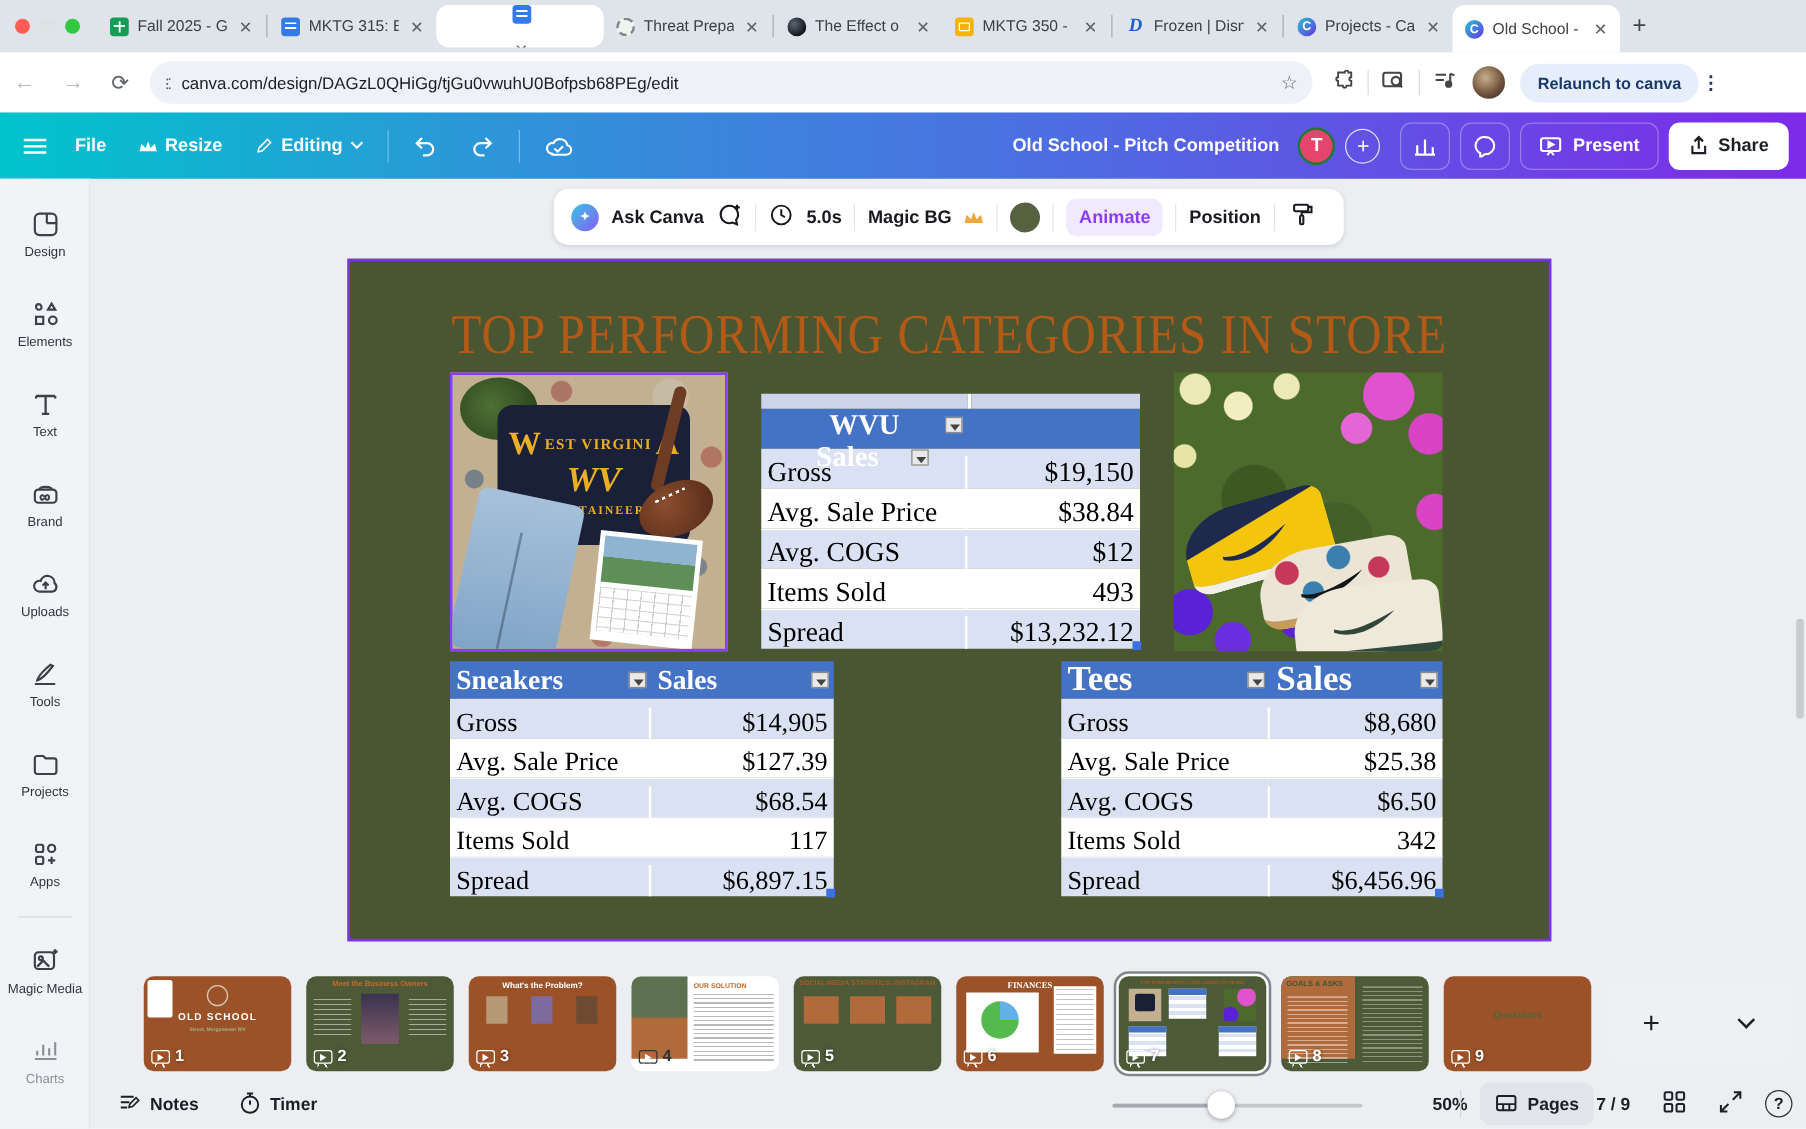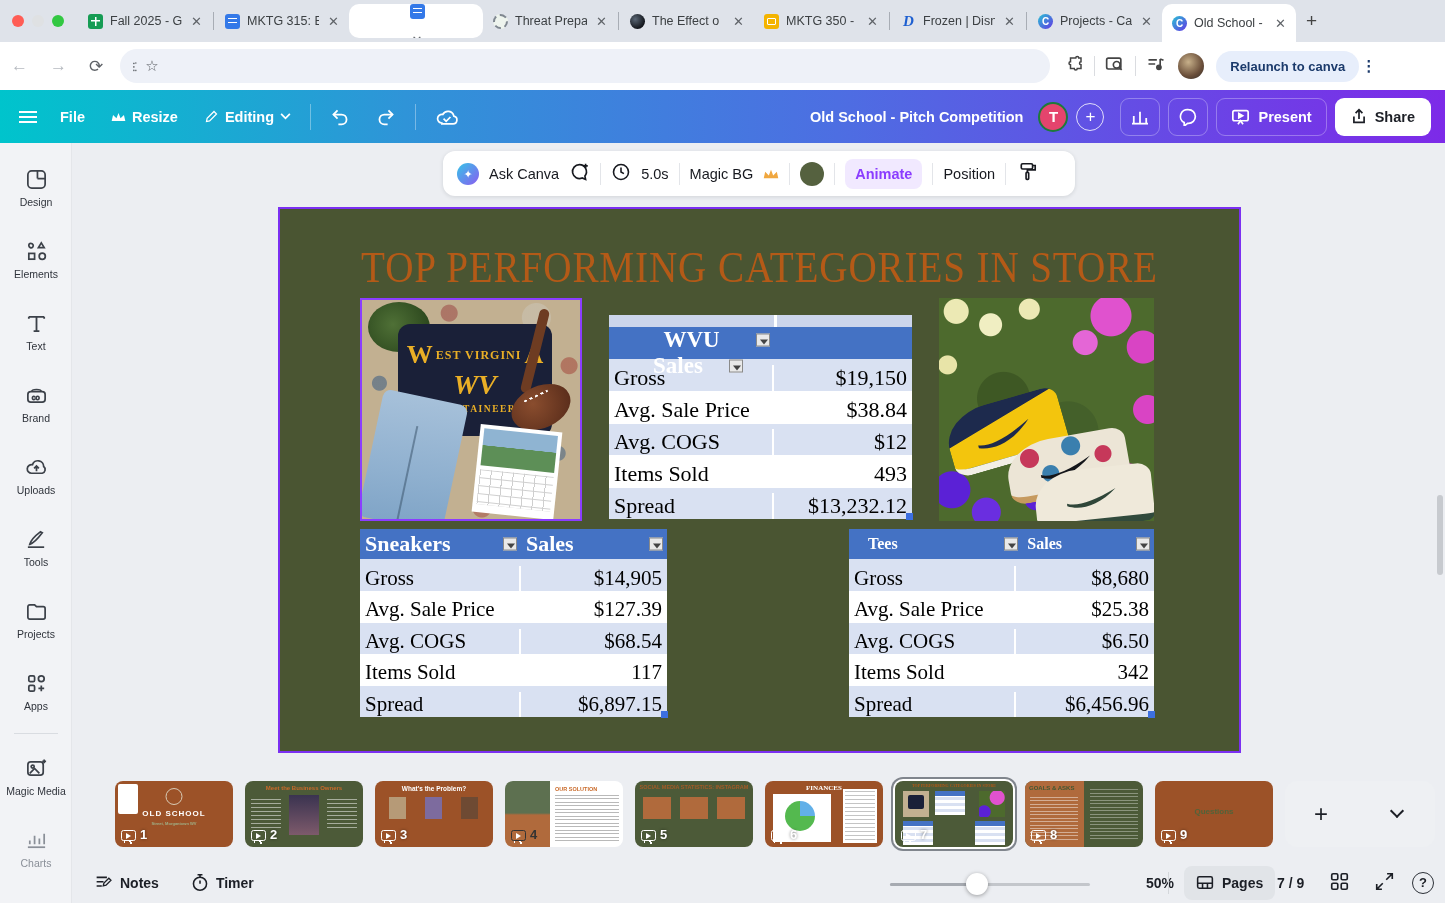--- a/index.html
+++ b/index.html
@@ -62,21 +62,21 @@
   .sitem { width:72px; height:62px; display:flex; flex-direction:column; align-items:center; justify-content:center; gap:5px; color:#30343c; font-size:10.5px; margin-bottom:10px; }
   .sitem svg { stroke:#3c4149; }
   .sitem.muted { color:#8a8f98; } .sitem.muted svg { stroke:#8a8f98; }
   .sdivider { width:44px; height:1px; background:#d9dce1; margin:2px auto 12px auto; }
 
   
   .ctxbar { position:absolute; left:443px; top:151px; width:632px; height:45px; background:#fff; border-radius:12px; box-shadow:0 1px 4px rgba(20,24,32,.12); display:flex; align-items:center; padding:0 14px; gap:10px; font-size:14.5px; color:#17191f; z-index:5; }
   .ctxbar .csep { width:1px; height:22px; background:#e3e5e9; }
   .askicon { width:22px; height:22px; border-radius:50%; background:linear-gradient(135deg,#35c5e8,#8a5cf0); position:relative; }
   .askicon::after { content:"✦"; position:absolute; inset:0; color:#fff; font-size:11px; text-align:center; line-height:22px; }
-  .ctxlabel { font-weight:400; }
+  .ctxlabel { font-weight:700; }
   .swatch { width:24px; height:24px; border-radius:50%; background:#55613f; }
   .animate { background:#f1e9ff; color:#8b3dff; font-weight:600; border-radius:8px; padding:7px 10px; }
 
   
   .slide { position:absolute; left:278px; top:207px; width:963px; height:546px; background:#4a5532; border:2px solid #7b2ff2; }
   .stitle { position:absolute; top:32px; left:0; width:100%; text-align:center; font-family:"Liberation Serif",serif; font-weight:400; font-size:45px; color:#b45a17; letter-spacing:1px; transform:scaleX(.87); }
 
   
   .xtable { position:absolute; font-family:"Liberation Serif",serif; }
   .tstrip { height:12px; display:flex; }
@@ -95,21 +95,21 @@
 
   .tb-wvu { left:329px; top:106px; width:303px; font-size:22px; }
   .tb-wvu .thead { height:32px; font-size:23px;flex-direction:column; }
   .tb-wvu .trow { height:32px; }
   .tb-wvu .c1 { width:165px; } .tb-wvu .c2 { width:138px; }
   .tb-sneakers { left:80px; top:320px; width:307px; font-size:21px; }
   .tb-sneakers .thead { height:30px; font-size:22px; }
   .tb-sneakers .trow { height:31.5px; }
   .tb-sneakers .c1 { width:161px; } .tb-sneakers .c2 { width:146px; }
   .tb-tees { left:569px; top:320px; width:305px; font-size:21px; }
-  .tb-tees .thead { height:30px; font-size:16px;padding-left:14px; }
+  .tb-tees .thead { height:30px; font-size:28px; }
   .tb-tees .trow { height:31.5px; }
   .tb-tees .c1 { width:167px; } .tb-tees .c2 { width:138px; }
   .th span { padding:0 5px; }
 
   
   .flatlay { position:absolute; left:80px; top:89px; width:222px; height:223px; border:2px solid #8b3dff; overflow:hidden;
     background:#c2b091;
     background-image:
       radial-gradient(circle at 8% 38%, rgba(55,90,130,.55) 0 7px, transparent 8px),
       radial-gradient(circle at 95% 30%, rgba(160,60,50,.5) 0 8px, transparent 9px),
@@ -168,21 +168,21 @@
       radial-gradient(circle at 80% 45%, #c6385a 0 8px, transparent 9px),
       radial-gradient(circle at 35% 65%, #3a7fae 0 8px, transparent 9px),
       #ece5d6; border-bottom:7px solid #c69a5f; }
   .shoe3 { left:96px; top:170px; width:118px; height:58px; transform:rotate(-6deg);
     background:#efe9da; border-bottom:7px solid #314a3c; }
 
   .scrollthumb { position:absolute; right:2px; top:495px; width:6px; height:80px; border-radius:3px; background:#c7cacf; }
 
   
   .filmstrip { position:absolute; left:115px; top:781px; display:flex; gap:12px; align-items:center; }
-  .thumb { position:relative; width:118px; height:66px; border-radius:8px; overflow:hidden; flex:0 0 auto; }
+  .thumb { position:relative; width:118px; height:76px; border-radius:8px; overflow:hidden; flex:0 0 auto; }
   .thumb.rust { background:#9c5228; } .thumb.green { background:#4c5a38; } .thumb.white { background:#fff; }
   .thumb.sel { box-shadow:0 0 0 2px #fff, 0 0 0 4px #80858d; }
   .pagebadge { position:absolute; left:6px; bottom:5px; display:flex; align-items:flex-end; gap:4px; color:#fff; font-size:13px; font-weight:600; z-index:3; text-shadow:0 0 3px rgba(0,0,0,.5); }
   .pb-icon { width:15px; height:11px; border:1.6px solid #fff; border-radius:2.5px; position:relative; margin-bottom:1px; }
   .pb-icon::before { content:""; position:absolute; left:4px; top:1.5px; border:3px solid transparent; border-left:5px solid #fff; }
   .pb-icon::after { content:""; position:absolute; left:2px; right:2px; bottom:-4px; height:3px;
      background:linear-gradient(115deg, #fff 0 1.5px, transparent 1.5px) left/50% 100% no-repeat, linear-gradient(65deg, transparent 0 1.5px, #fff 1.5px 3px, transparent 3px) right/50% 100% no-repeat; }
   .tt { position:absolute; width:100%; text-align:center; font-weight:bold; }
   .t1-card { position:absolute; left:3px; top:3px; width:20px; height:30px; background:#fff; border-radius:2px; }
   .t1-circle { position:absolute; left:50%; top:7px; transform:translateX(-50%); width:17px; height:17px; border-radius:50%; border:1.5px solid #d8cbb6; }
@@ -296,20 +296,21 @@
     </div>
     <span class="newtab">+</span>
   </div>
 
   <div class="btoolbar">
     <span class="navbtn dim">←</span>
     <span class="navbtn dim">→</span>
     <span class="navbtn">⟳</span>
     <div class="urlpill">
       <span class="siteinfo">⁝⁚</span>
+      <span class="url">canva.com/design/DAGzL0QHiGg/tjGu0vwuhU0Bofpsb68PEg/edit</span>
       <span class="star">☆</span>
     </div>
     <span class="extico">
       <svg width="18" height="18" viewBox="0 0 24 24" fill="none" stroke="#444" stroke-width="2">
           <path d="M13 4a2 2 0 0 1 4 0h3v5a2 2 0 0 0 0 4v5h-5a2 2 0 0 1-4 0H6v-5a2 2 0 0 1 0-4V4h7z"></path>
         </svg>
     </span>
     <span class="vline"></span>
     <span>
       <svg width="20" height="18" viewBox="0 0 24 20" fill="none" stroke="#444" stroke-width="2">

